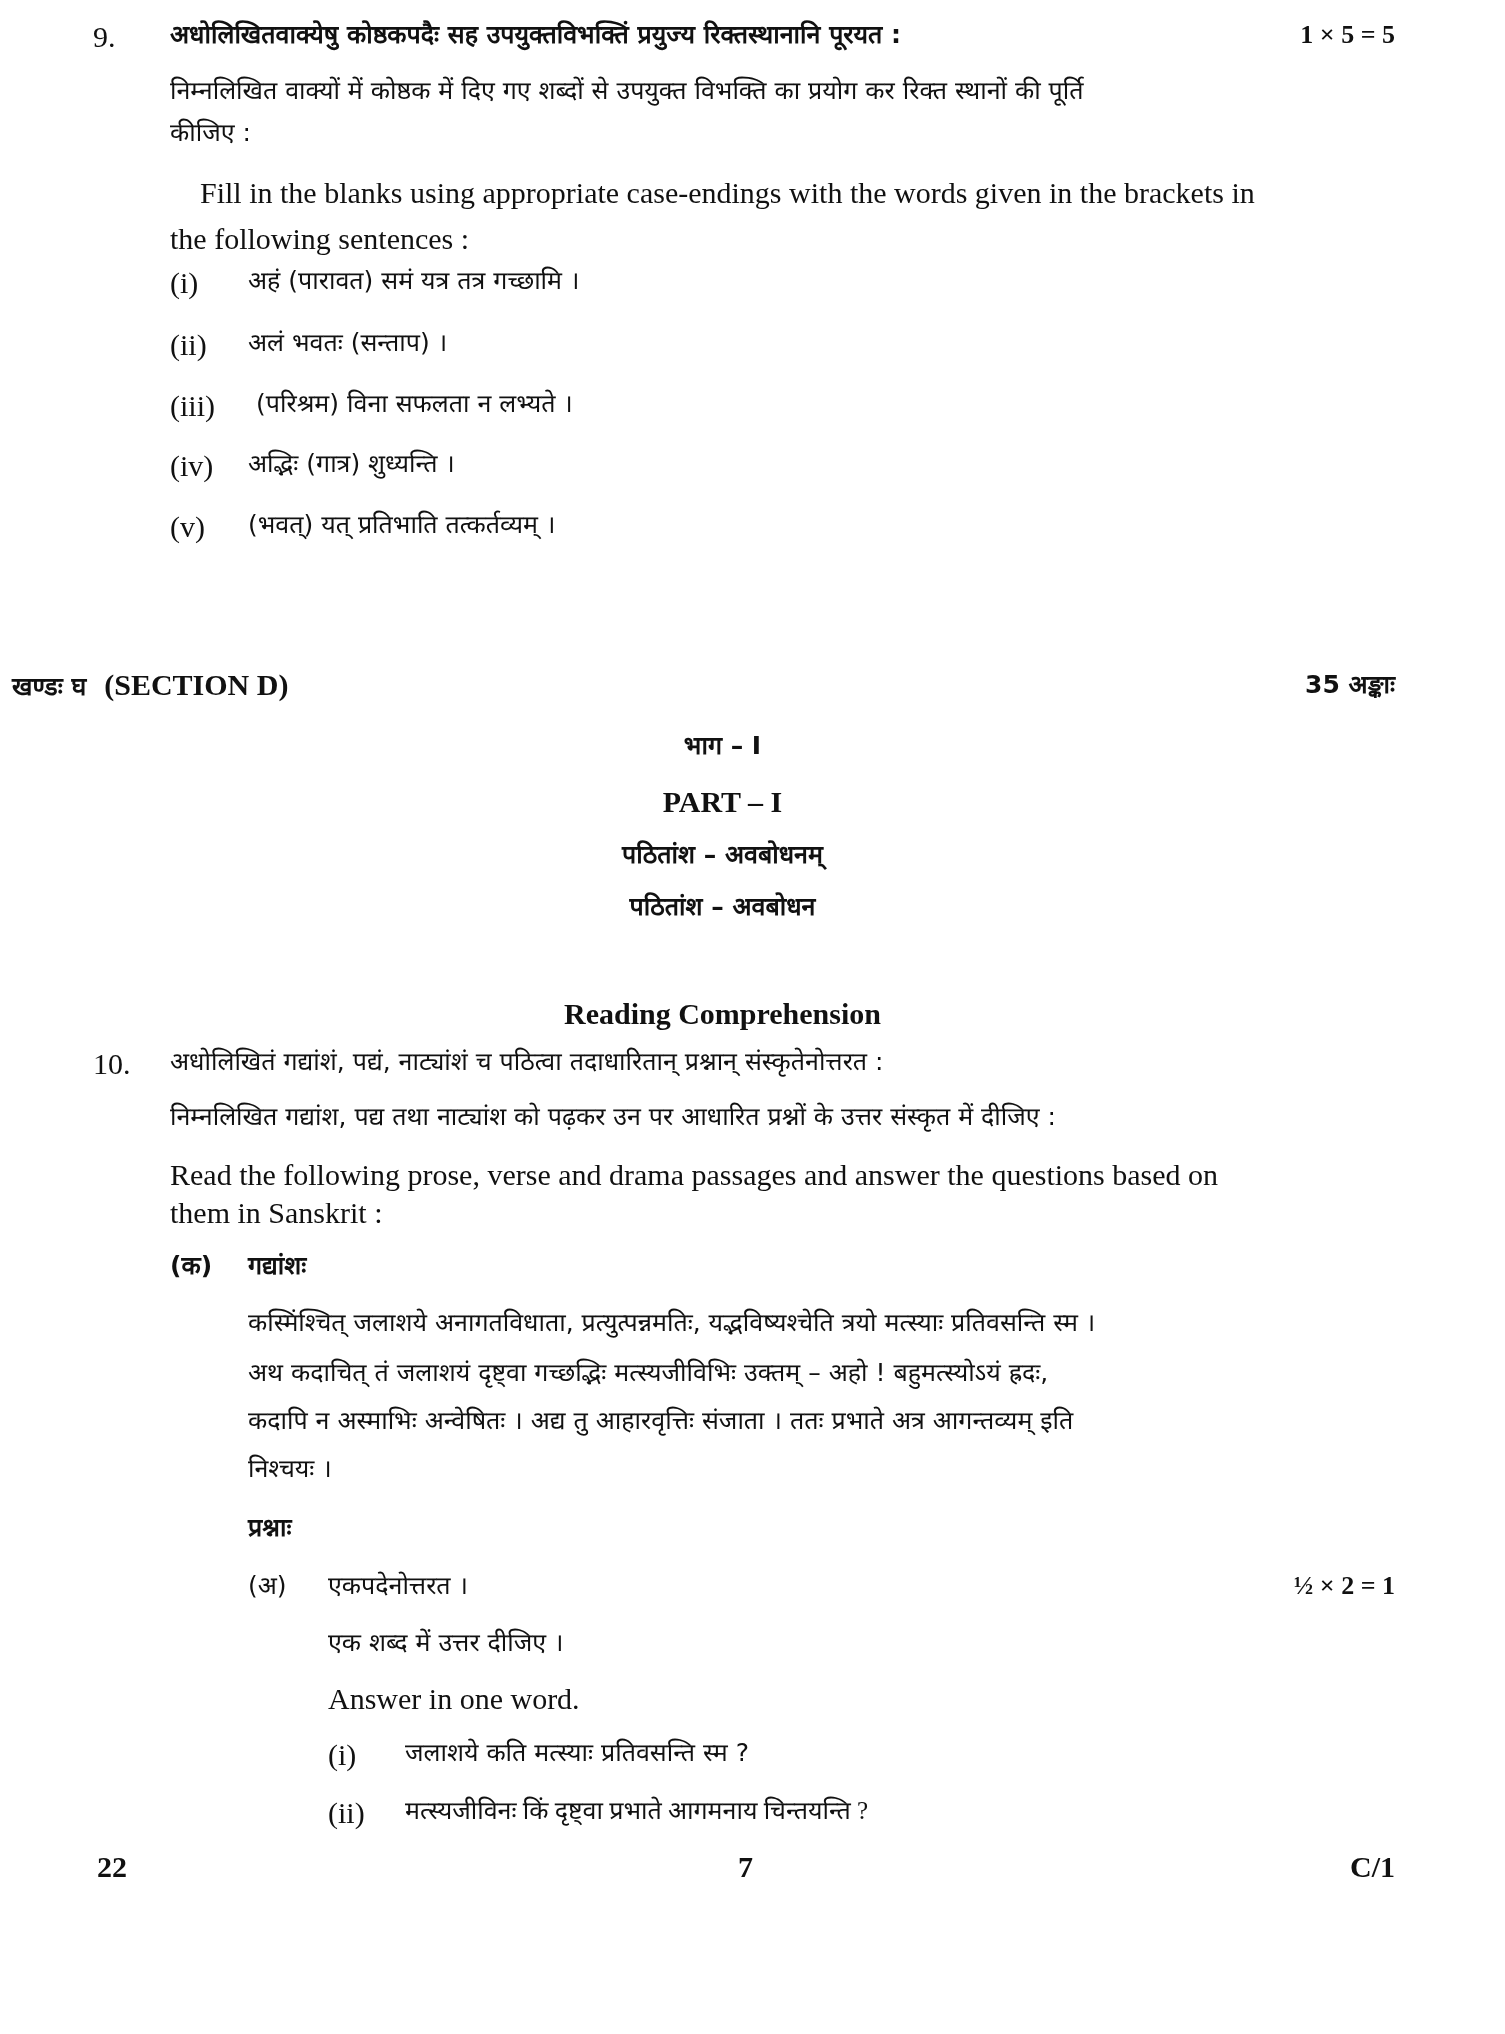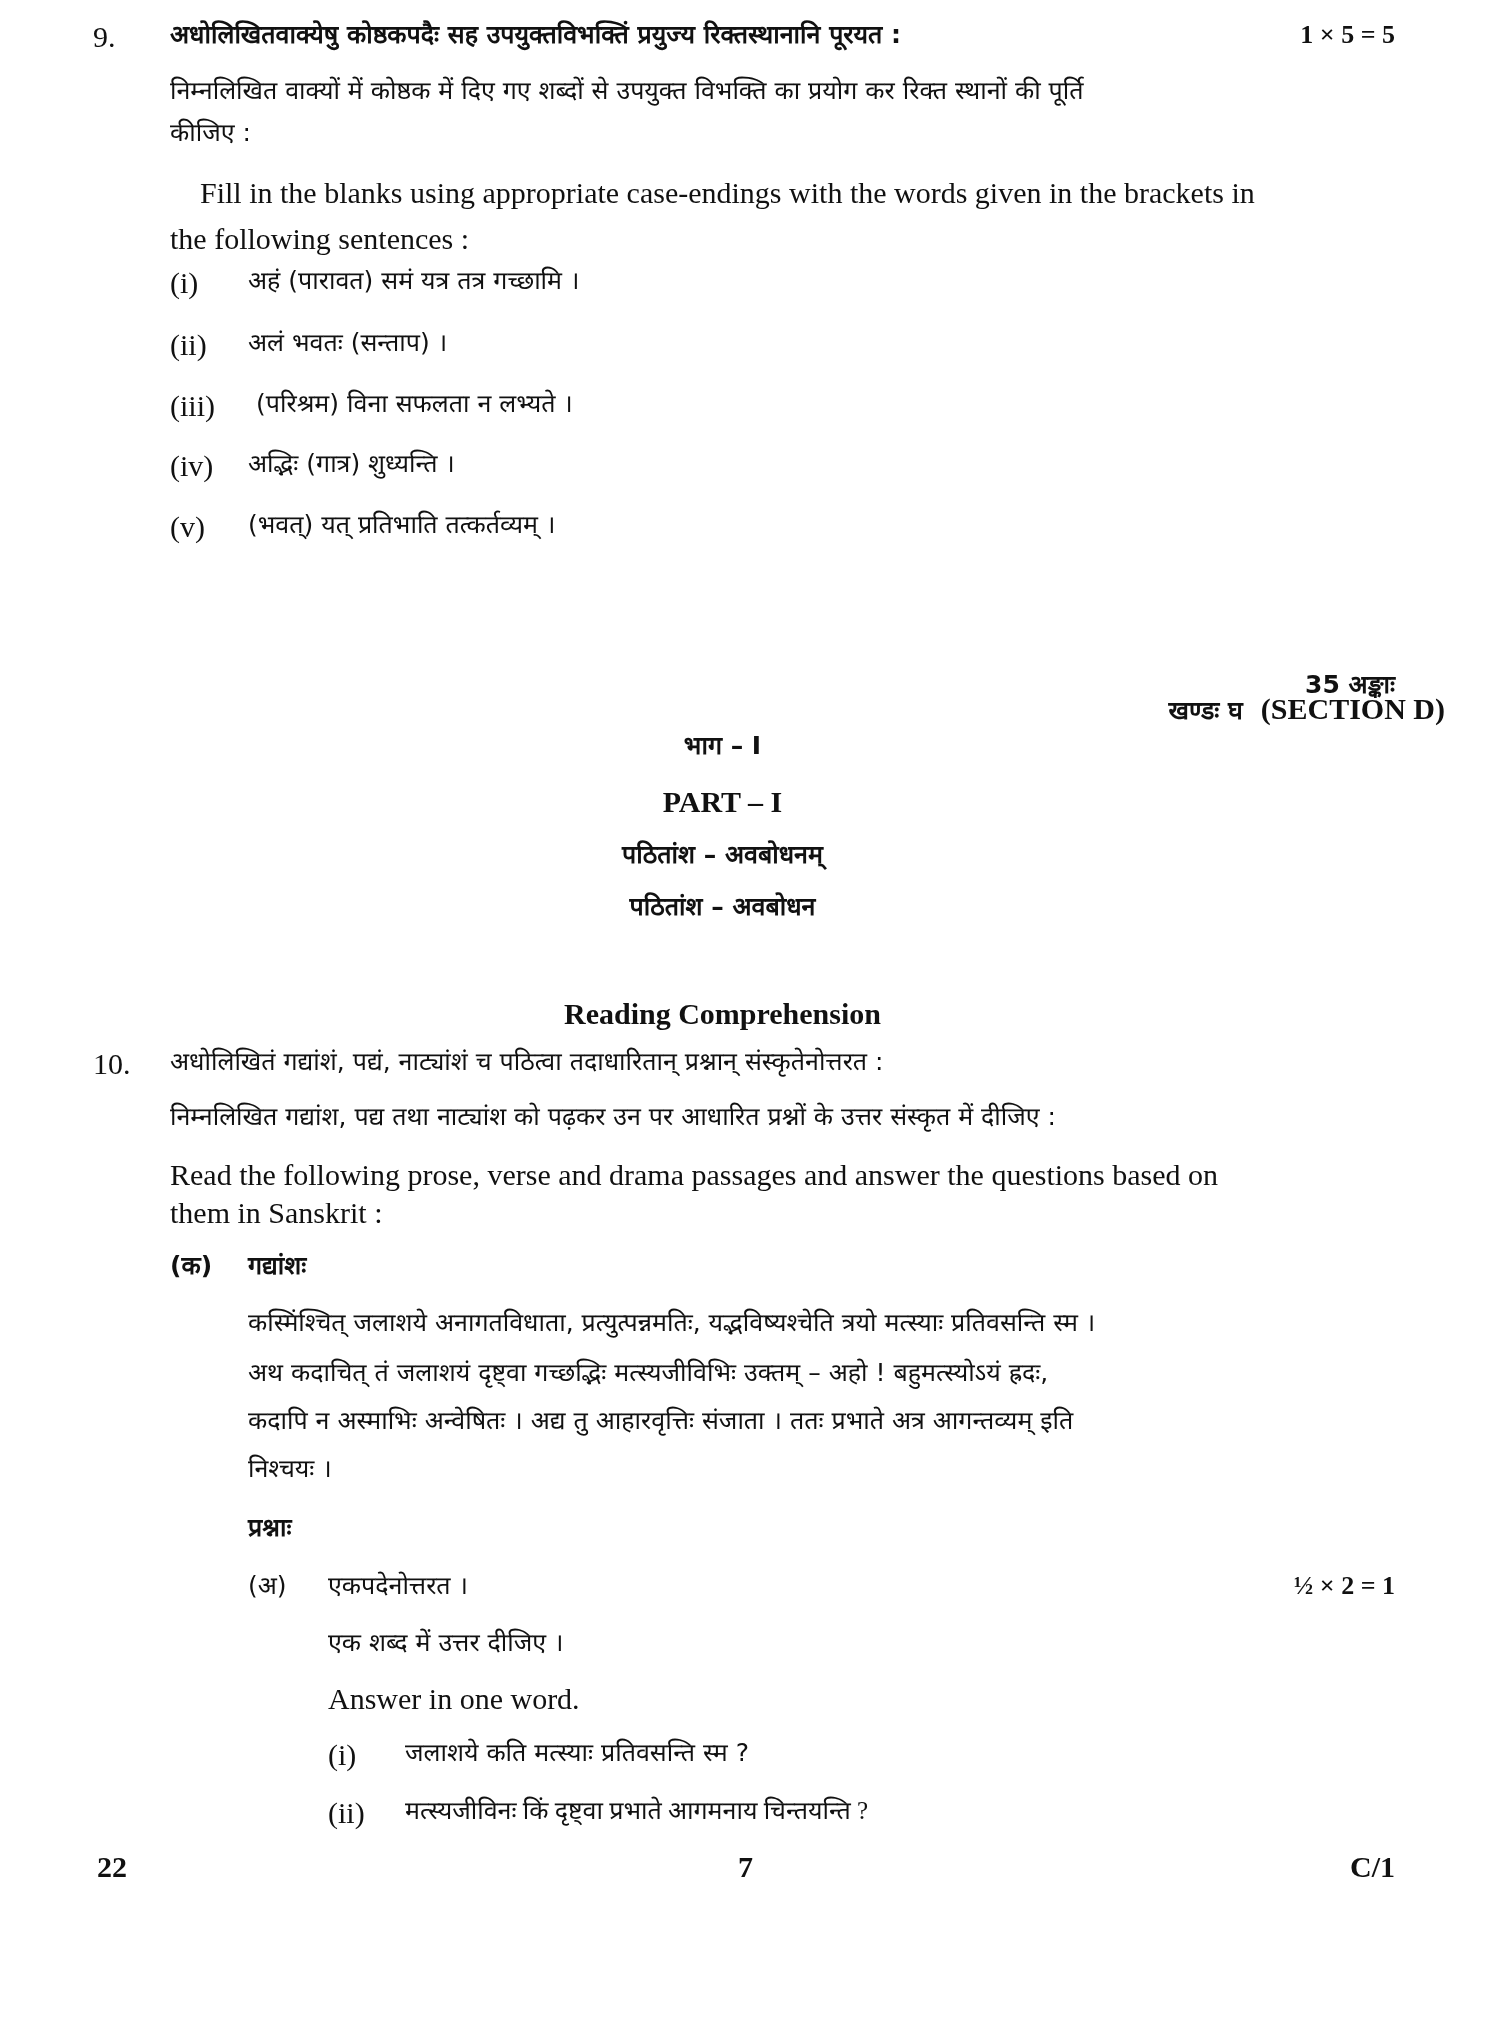--- a/index.html
+++ b/index.html
@@ -36,21 +36,21 @@
   <div class="ln eng" style="left:170px;top:391px;">(iii)</div>
   <div class="ln dev" style="left:256px;top:391px;">(परिश्रम) विना सफलता न लभ्यते ।</div>
 
   <div class="ln eng" style="left:170px;top:451px;">(iv)</div>
   <div class="ln dev" style="left:248px;top:451px;">अद्भिः (गात्र) शुध्यन्ति ।</div>
 
   <div class="ln eng" style="left:170px;top:512px;">(v)</div>
   <div class="ln dev" style="left:248px;top:512px;">(भवत्) यत् प्रतिभाति तत्कर्तव्यम् ।</div>
 </div>
 
-<div class="ln" style="left:0;width:1445px;top:670px;text-align:right;margin-top:24px;">
+<div class="ln" style="left:12px;width:1445px;top:670px;text-align:left;">
   <span class="devb">खण्डः घ</span>
   <span class="eng bold" style="margin-left:14px;">(SECTION D)</span>
 </div>
 <div class="ln devb" style="left:1270px;top:672px;width:125px;text-align:right;">35 अङ्काः</div>
 <div class="ln devb center" style="top:733px;">भाग – I</div>
 <div class="ln eng bold center" style="top:787px;">PART – I</div>
 <div class="ln devb center" style="top:842px;">पठितांश – अवबोधनम्</div>
 <div class="ln devb center" style="top:894px;">पठितांश – अवबोधन</div>
 <div class="ln eng bold center" style="top:999px;">Reading Comprehension</div>
 

